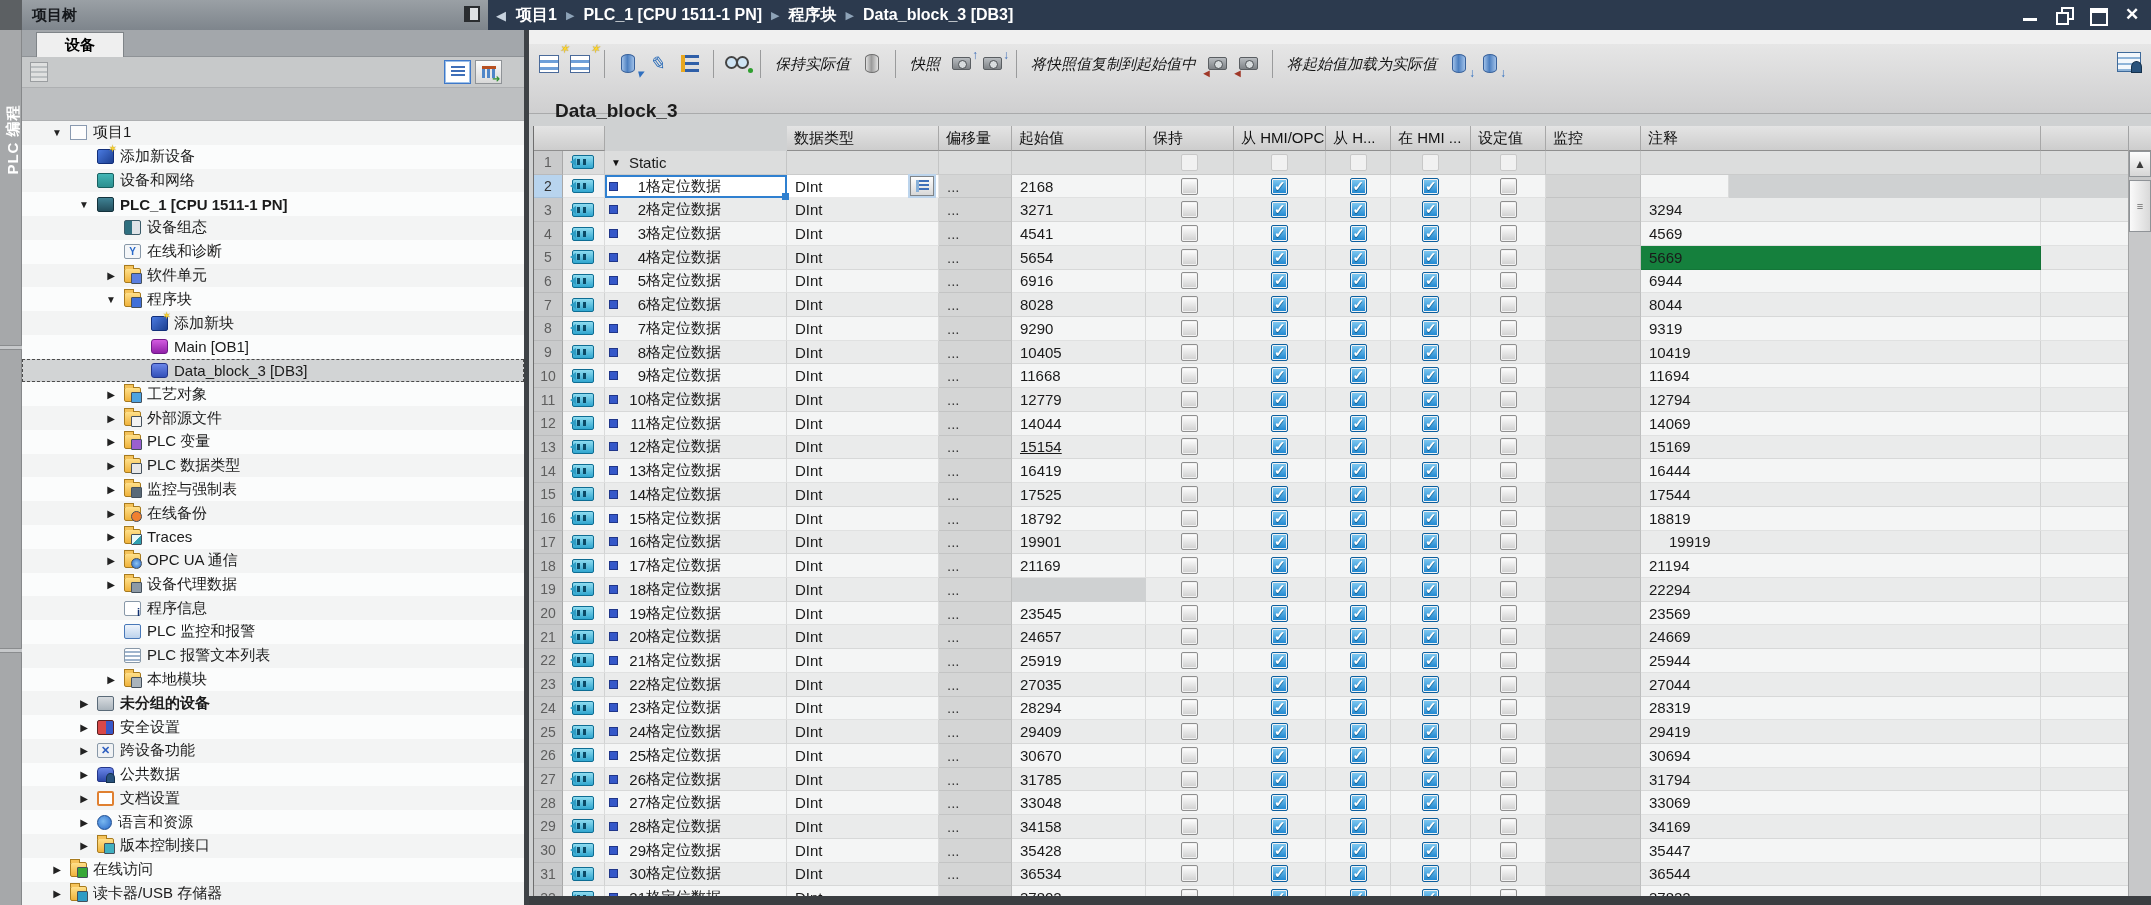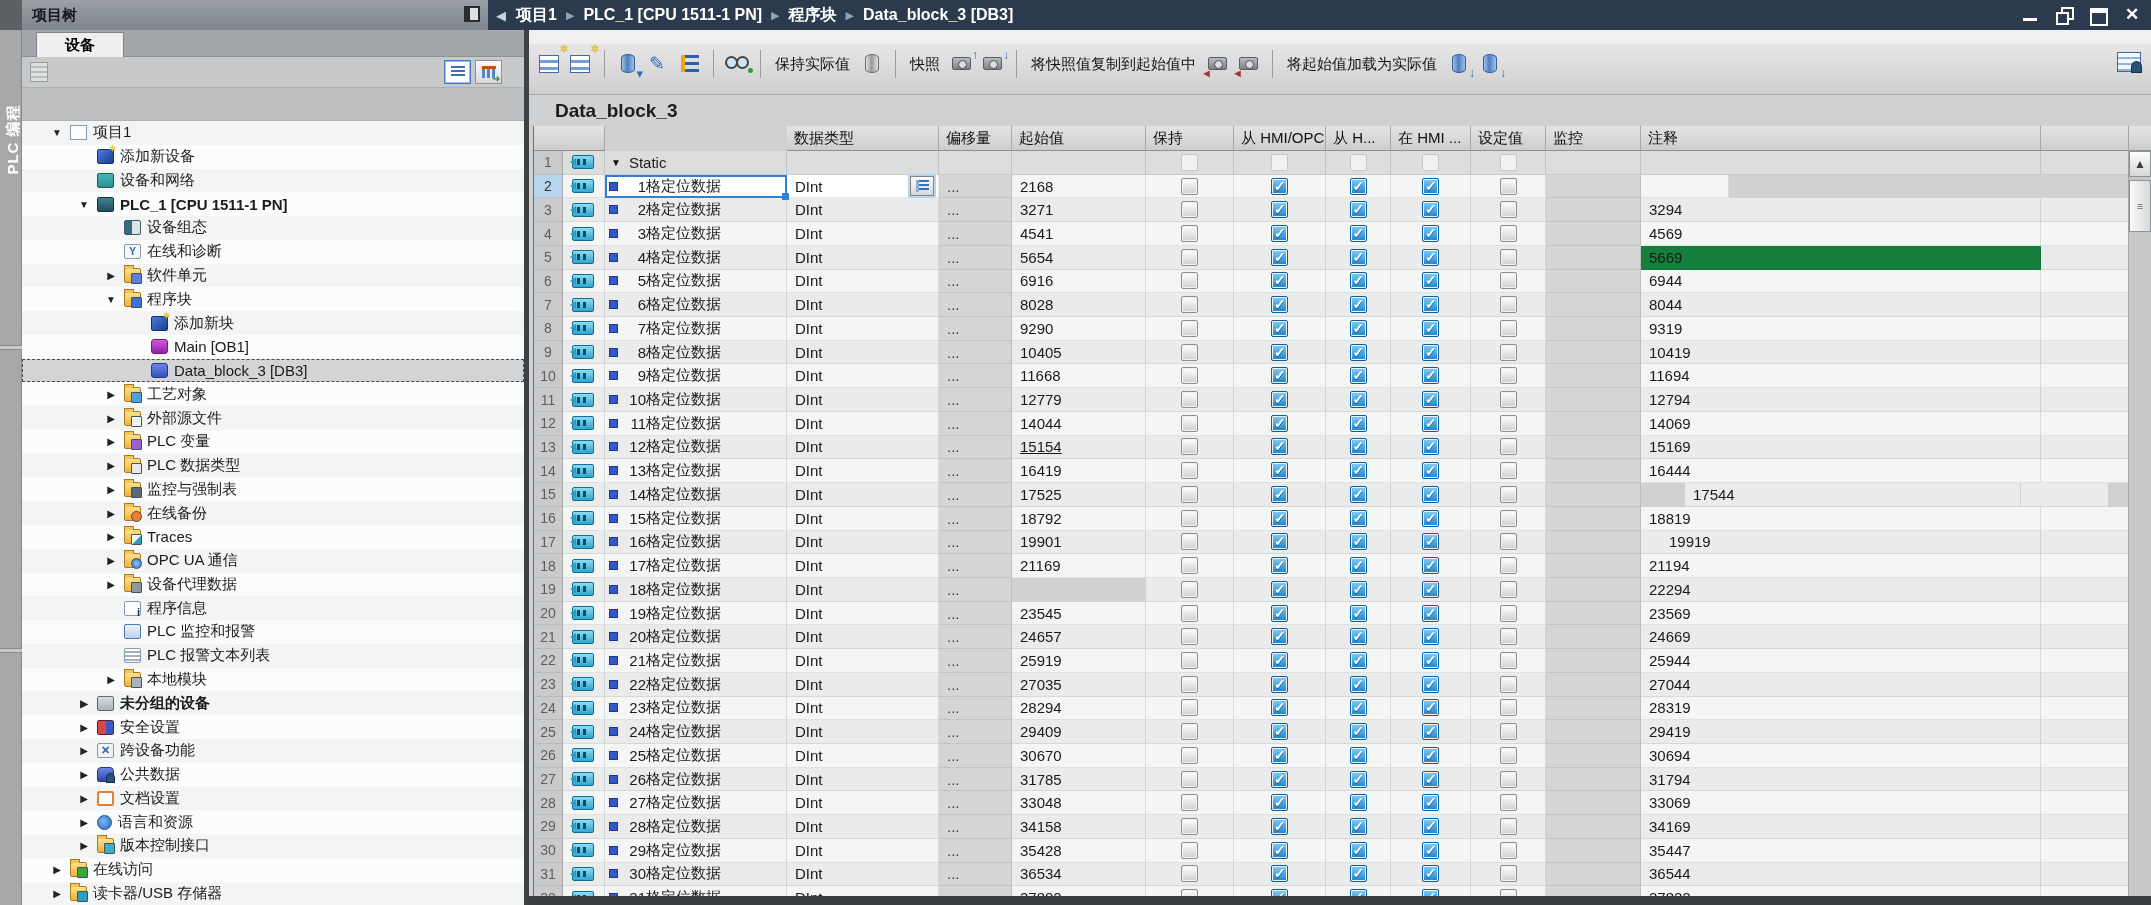--- a/index.html
+++ b/index.html
@@ -96,22 +96,22 @@
   .winbtns { position:absolute; right:10px; top:0; height:30px; display:flex; align-items:center; }
   .wb { width:18px; height:16px; position:relative; margin-left:16px; }
   .wb-min::after { content:""; position:absolute; left:2px; right:2px; bottom:2px; height:3px; background:#fff; }
   .wb-restore::before { content:""; position:absolute; left:6px; top:0px; width:9px; height:9px; border:2px solid #fff; }
   .wb-restore::after { content:""; position:absolute; left:1px; top:5px; width:9px; height:9px; border:2px solid #fff; background:#2c3a4e; }
   .wb-max::after { content:""; position:absolute; left:1px; top:1px; width:14px; height:11px; border:2px solid #fff; border-top:5px solid #fff; }
   .wb-close { font-size:17px; font-weight:bold; color:#fff; line-height:16px; text-align:center; }
 
   
   .main { position:absolute; left:529px; top:30px; width:1622px; height:875px; background:#cfd1d2; }
-  .etoolbar { position:absolute; left:0; top:0; width:100%; height:65px;
-    background:linear-gradient(#f0f0f0 0 14px, #e6e6e6 14px, #cfcfd0); border-bottom:1px solid #a9aaab; }
+  .etoolbar { position:absolute; left:0; top:0; width:100%; height:84px;
+    background:linear-gradient(#f0f0f0 0 14px, #e6e6e6 14px, #cfcfd0); border-bottom:1px solid #a9aaab;font-style:italic; }
   .etb-inner { position:absolute; left:8px; top:20px; right:40px; display:flex; align-items:center; gap:5px; }
   .etb-sep { width:1px; height:28px; background:#9a9b9c; margin:0 5px; flex:none; }
   .tb-label { font-size:15px; color:#141414; padding:0 4px; white-space:nowrap; }
   .tbi { width:26px; height:26px; position:relative; flex:none; }
   .tbi-rows { background:repeating-linear-gradient(#ffffff 0 4px, #6f9fd8 4px 7px); border:1px solid #4a6a9a;
     width:20px; height:18px; margin:4px 2px; }
   .tbi-star::after { content:"✶"; position:absolute; right:-6px; top:-9px; color:#ffd830; font-size:12px; text-shadow:0 0 1px #7a5a00; }
   .cyl { width:14px; height:19px; margin:3px 6px; background:linear-gradient(90deg,#9fc0e8,#4c7fc0 45%,#9fc0e8);
     border:1px solid #38619b; border-radius:7px/4px; }
   .cyl.grey { background:linear-gradient(90deg,#e2e2e2,#9a9a9a 45%,#e2e2e2); border-color:#6f6f6f; }
@@ -966,21 +966,21 @@
         <div class="cell cbwrap" style="width: 65px; background: rgb(234, 235, 235);">
           <div class="cb on"></div>
         </div>
         <div class="cell cbwrap" style="width: 80px; background: rgb(234, 235, 235);">
           <div class="cb on"></div>
         </div>
         <div class="cell cbwrap" style="width: 75px; background: rgb(234, 235, 235);">
           <div class="cb "></div>
         </div>
         <div class="cell c-grey" style="width: 95px;"></div>
-        <div class="cell pad8" style="width: 336px; background: rgb(234, 235, 235); margin-left: 44px;">17544</div>
+        <div class="cell pad8" style="width: 400px; background: rgb(234, 235, 235);">17544</div>
         <div class="cell " style="width: 88px; background: rgb(234, 235, 235);"></div>
       </div>
       <div class="brow">
         <div class="cell c-num" style="width: 29px;">16</div>
         <div class="cell " style="width: 42px; background: rgb(244, 245, 245);">
           <div class="dbtag"></div>
         </div>
         <div class="cell c-name" style="width: 182px; background: rgb(244, 245, 245);">
           <span class="nname">
             <span class="bullet"></span>

